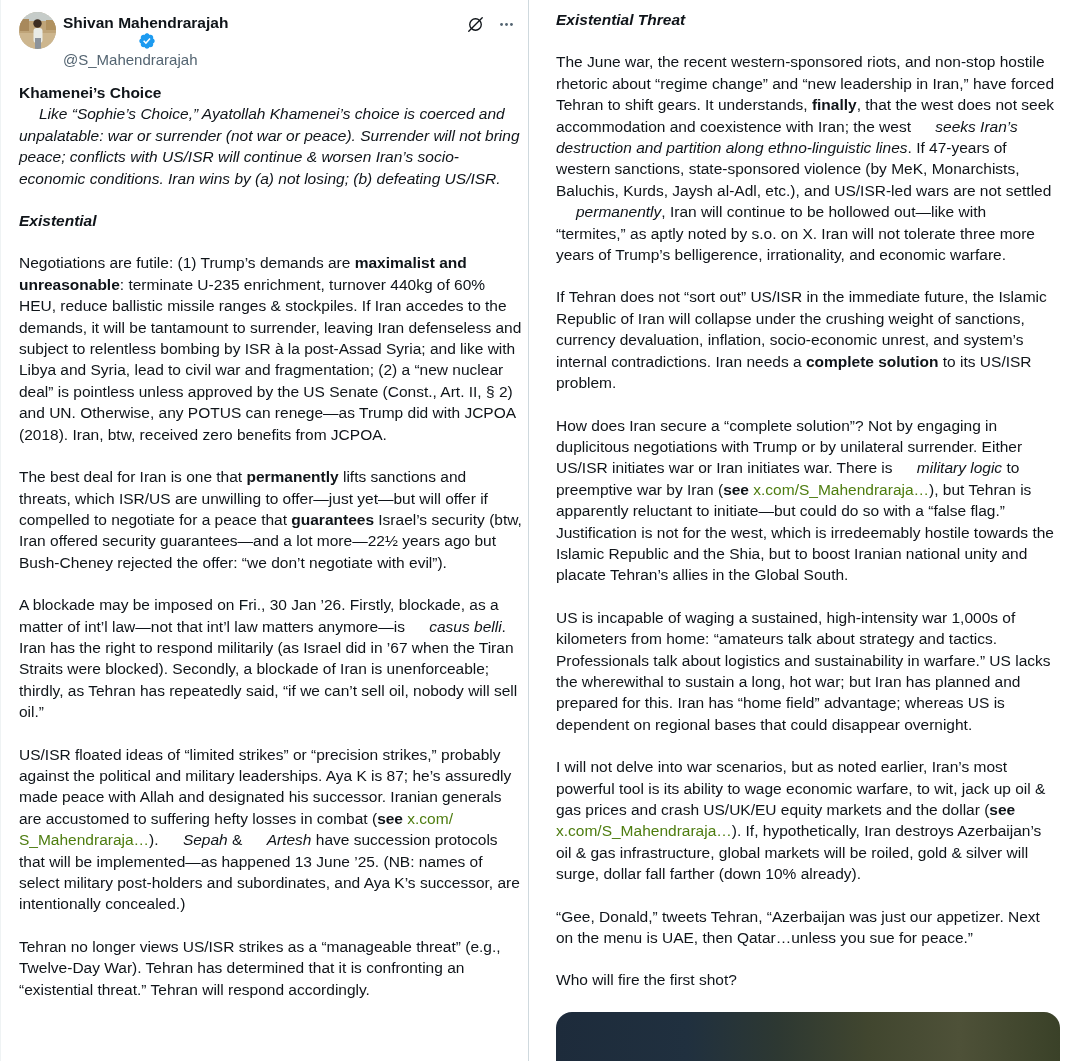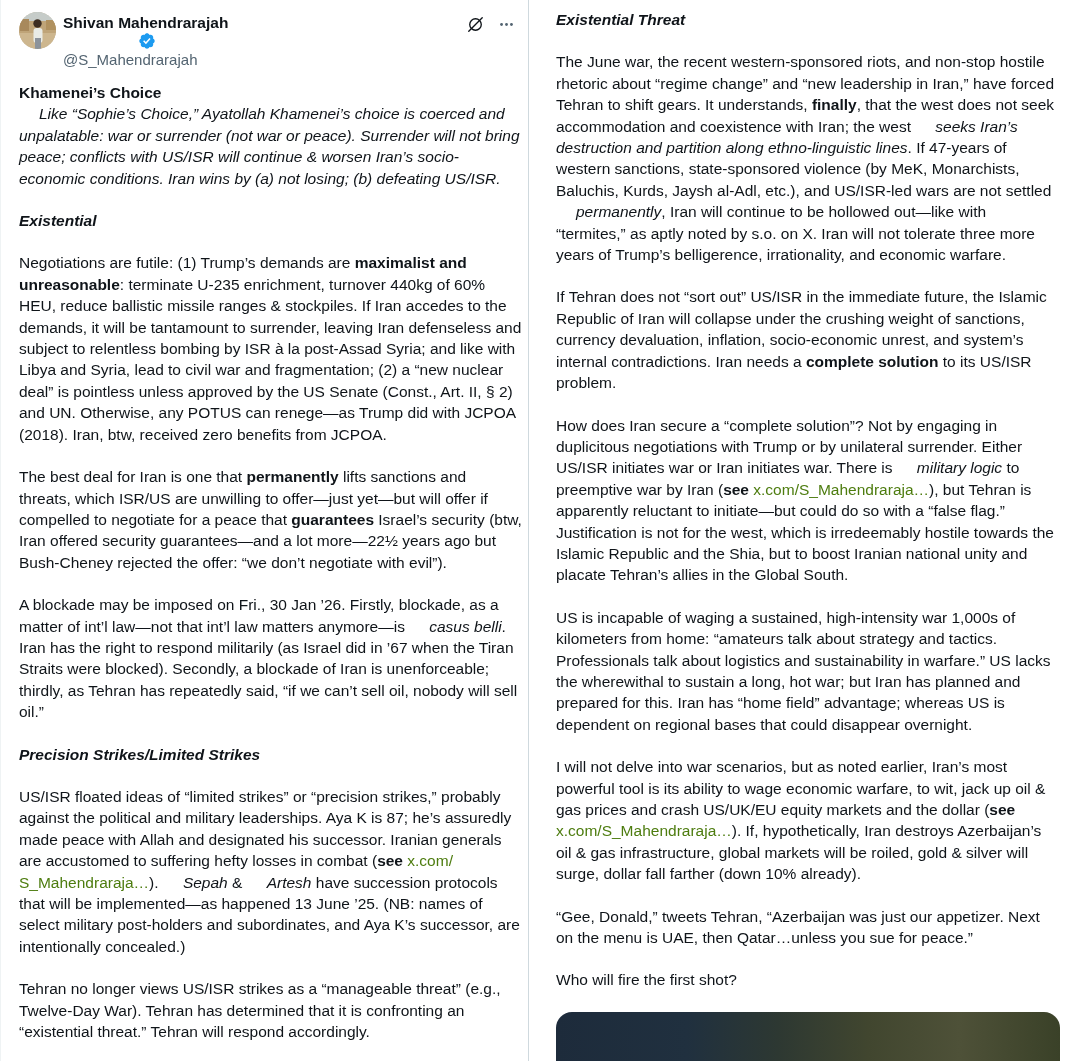--- a/index.html
+++ b/index.html
@@ -91,21 +91,20 @@
       </div>
     </div>
 
     <div class="body">
       <div class="block tight"><span class="run b">Khamenei’s Choice</span></div>
       <div class="block"><span class="run i">Like “Sophie’s Choice,” Ayatollah Khamenei’s choice is coerced and unpalatable: war or surrender (not war or peace). Surrender will not bring peace; conflicts with US/ISR will continue &amp; worsen Iran’s socio-economic conditions. Iran wins by (a) not losing; (b) defeating US/ISR.</span></div>
       <div class="block"><span class="run bi">Existential</span></div>
       <div class="block"><span class="run ">Negotiations are futile: (1) Trump’s demands are </span><span class="run b">maximalist and unreasonable</span><span class="run ">: terminate U-235 enrichment, turnover 440kg of 60% HEU, reduce ballistic missile ranges &amp; stockpiles. If Iran accedes to the demands, it will be tantamount to surrender, leaving Iran defenseless and subject to relentless bombing by ISR à la post-Assad Syria; and like with Libya and Syria, lead to civil war and fragmentation; (2) a “new nuclear deal” is pointless unless approved by the US Senate (Const., Art. II, § 2) and UN. Otherwise, any POTUS can renege—as Trump did with JCPOA (2018). Iran, btw, received zero benefits from JCPOA.</span></div>
       <div class="block"><span class="run ">The best deal for Iran is one that </span><span class="run b">permanently</span><span class="run "> lifts sanctions and threats, which ISR/US are unwilling to offer—just yet—but will offer if compelled to negotiate for a peace that </span><span class="run b">guarantees</span><span class="run "> Israel’s security (btw, Iran offered security guarantees—and a lot more—22½ years ago but Bush-Cheney rejected the offer: “we don’t negotiate with evil”).</span></div>
       <div class="block"><span class="run ">A blockade may be imposed on Fri., 30 Jan ’26. Firstly, blockade, as a matter of int’l law—not that int’l law matters anymore—is </span><span class="run i">casus belli</span><span class="run ">. Iran has the right to respond militarily (as Israel did in ’67 when the Tiran Straits were blocked). Secondly, a blockade of Iran is unenforceable; thirdly, as Tehran has repeatedly said, “if we can’t sell oil, nobody will sell oil.”</span></div>
-      <div class="block"><span class="run bi">Precision Strikes/Limited Strikes</span></div>
       <div class="block"><span class="run ">US/ISR floated ideas of “limited strikes” or “precision strikes,” probably against the political and military leaderships. Aya K is 87; he’s assuredly made peace with Allah and designated his successor. Iranian generals are accustomed to suffering hefty losses in combat (</span><span class="run b">see</span><span class="run "> </span><span class="run l">x.com/<wbr>S_Mahendraraja…</span><span class="run ">). </span><span class="run i">Sepah</span><span class="run "> &amp; </span><span class="run i">Artesh</span><span class="run "> have succession protocols that will be implemented—as happened 13 June ’25. (NB: names of select military post-holders and subordinates, and Aya K’s successor, are intentionally concealed.)</span></div>
       <div class="block"><span class="run ">Tehran no longer views US/ISR strikes as a “manageable threat” (e.g., Twelve-Day War). Tehran has determined that it is confronting an “existential threat.” Tehran will respond accordingly.</span></div>
     </div>
   </div>
 
   <div class="divider"></div>
 
   <div class="col col-right">
     <div class="body">
       <div class="block"><span class="run bi">Existential Threat</span></div>

